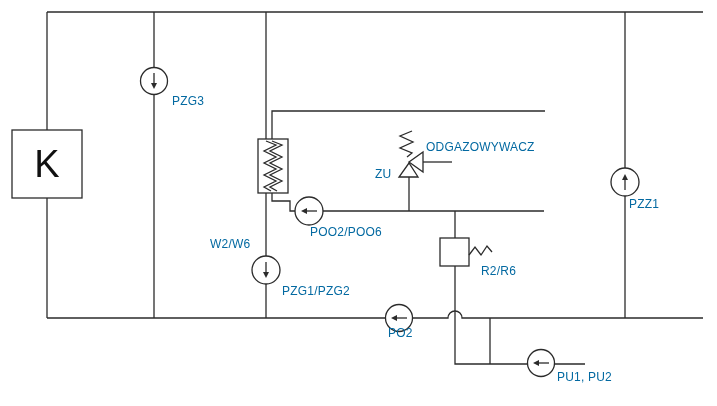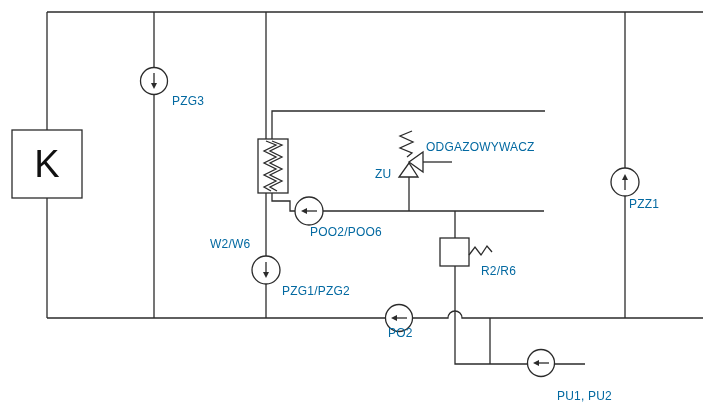--- a/index.html
+++ b/index.html
@@ -105,14 +105,14 @@
 
   <span class="lbl" style="left:172px;top:94px;">PZG3</span>
   <span class="lbl" style="left:210px;top:196px;margin-top:41px;">W2/W6</span>
   <span class="lbl" style="left:375px;top:150px;margin-top:17px;">ZU</span>
   <span class="lbl" style="left:426px;top:140px;">ODGAZOWYWACZ</span>
   <span class="lbl" style="left:310px;top:225px;">POO2/POO6</span>
   <span class="lbl" style="left:282px;top:284px;">PZG1/PZG2</span>
   <span class="lbl" style="left:629px;top:197px;">PZZ1</span>
   <span class="lbl" style="left:471px;top:264px;margin-left:10px;">R2/R6</span>
   <span class="lbl" style="left:388px;top:326px;">PO2</span>
-  <span class="lbl" style="left:557px;top:389px;">PU1, PU2</span>
+  <span class="lbl" style="left:557px;top:370px;">PU1, PU2</span>
 </div>
 
 </body></html>

